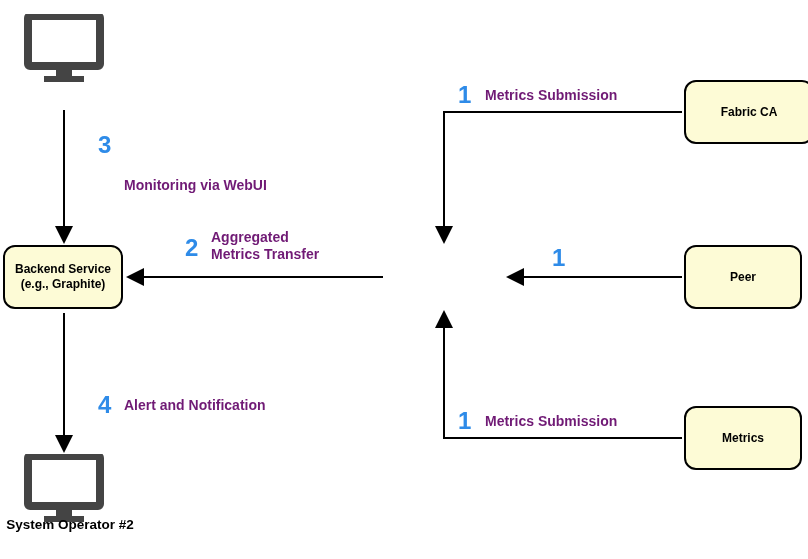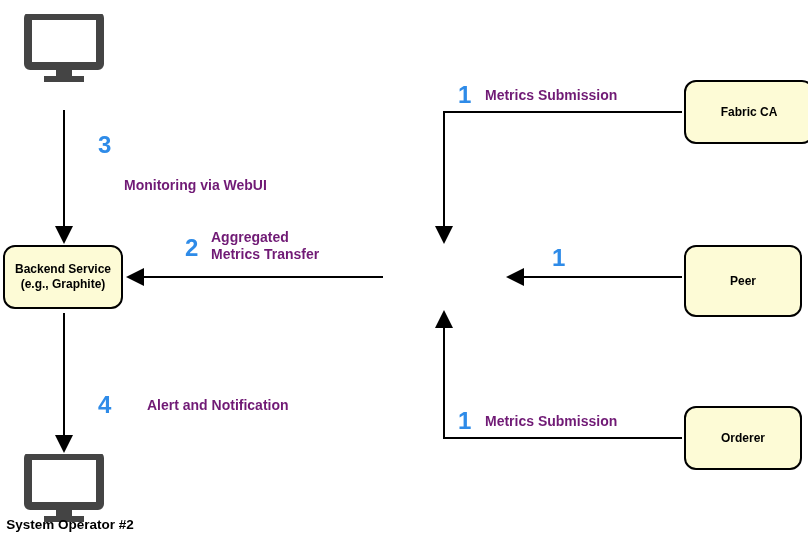--- a/index.html
+++ b/index.html
@@ -97,26 +97,26 @@
 
 <div class="box" style="left:3px;   top:245px; width:120px; height:64px;">
       <span>Backend Service<br>(e.g., Graphite)</span>
     </div>
 
 
 <div class="box" style="left:684px; top:80px;  width:130px; height:64px;">
       <span>Fabric CA</span>
     </div>
 
-<div class="box" style="left:684px; top:245px; width:118px; height:72px;">
+<div class="box" style="left:684px; top:245px; width:118px; height:64px;">
       <span>Peer</span>
     </div>
 
 <div class="box" style="left:684px; top:406px; width:118px; height:64px;">
-      <span>Orderer</span>
+      <span>Metrics</span>
     </div>
 
 <svg class="arrows">
   <defs>
     <marker id="ah" viewBox="0 0 12 12" refX="10" refY="6" markerWidth="9" markerHeight="9" orient="auto">
       <path d="M0,0 L12,6 L0,12 Z" class="arrow-head"></path>
     </marker>
   </defs>
 
   <path class="arrow-line" d="M64,110 L64,241" marker-end="url(#ah)"></path>
@@ -132,21 +132,21 @@
   <path class="arrow-line" d="M682,438 L444,438 L444,313" marker-end="url(#ah)"></path>
 </svg>
 
 <div class="step-num" style="left:98px; top:131px;">3</div>
 <div class="edge-label" style="left:124px; top:137px;margin-top:40px;">Monitoring via WebUI</div>
 
 <div class="step-num" style="left:185px; top:234px;">2</div>
 <div class="edge-label center" style="left:211px; top:229px; width:140px;">Aggregated<br>Metrics Transfer</div>
 
 <div class="step-num" style="left:98px; top:391px;">4</div>
-<div class="edge-label" style="left:124px; top:397px;margin-left:23px;">Alert and Notification</div>
+<div class="edge-label" style="left:124px; top:397px;">Alert and Notification</div>
 
 <div class="step-num" style="left:458px; top:81px;">1</div>
 <div class="edge-label" style="left:485px; top:87px;">Metrics Submission</div>
 
 <div class="step-num" style="left:552px; top:244px;">1</div>
 
 <div class="step-num" style="left:458px; top:407px;">1</div>
 <div class="edge-label" style="left:485px; top:413px;">Metrics Submission</div>
 
 </div>

